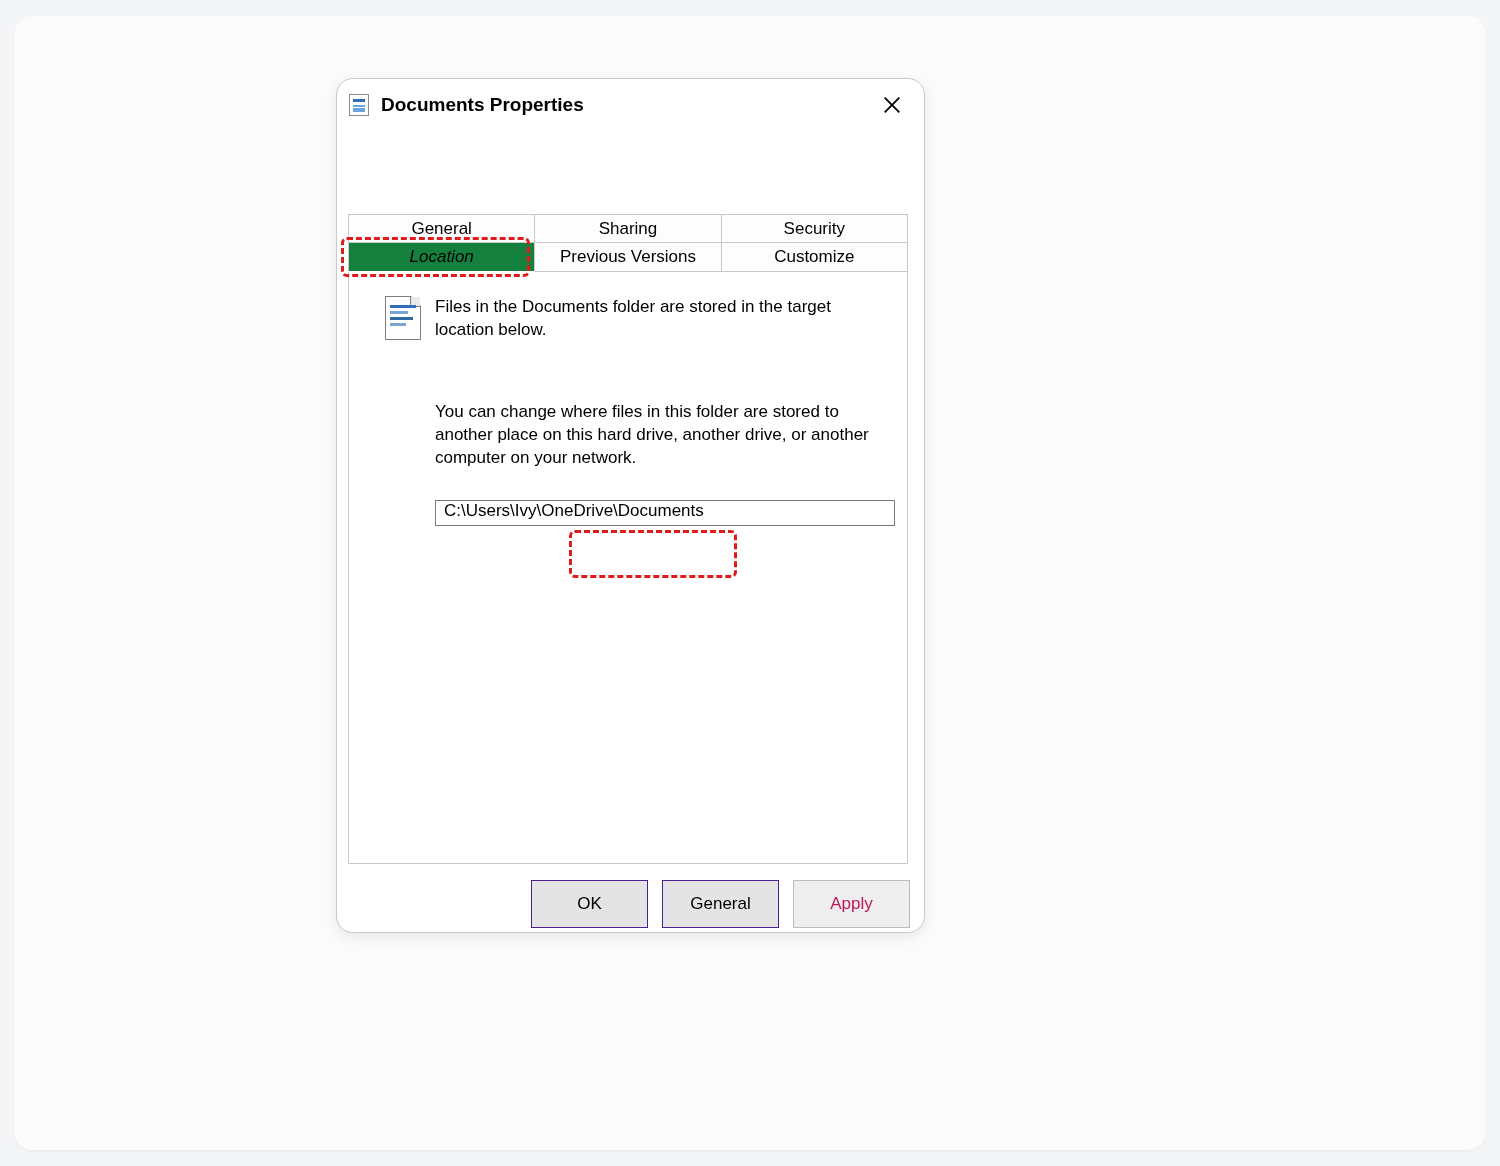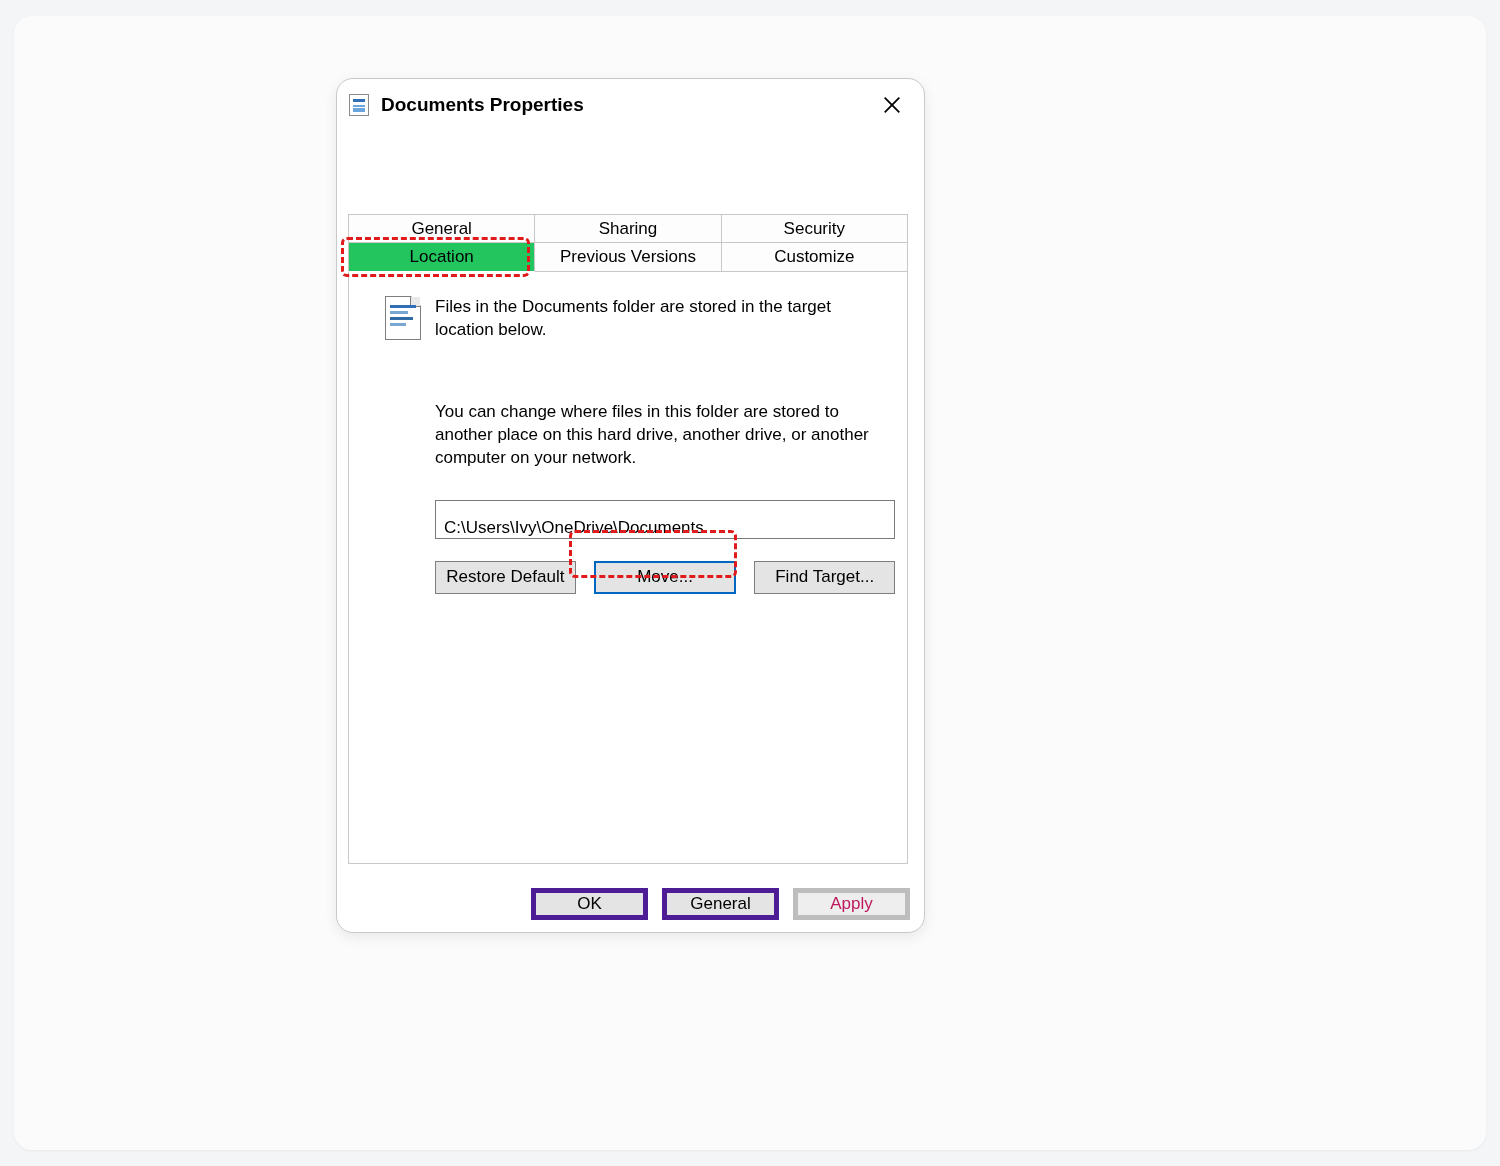--- a/index.html
+++ b/index.html
@@ -86,23 +86,24 @@
       border: 1px solid #c8c8c8;
       background: #fdfdfd;
       display: flex; align-items: center; justify-content: center;
       font-size: 17px;
       cursor: pointer;
       user-select: none;
     }
     .tabrow .tab + .tab { border-left: none; }
     .tabrow + .tabrow .tab { border-top: none; }
     .tab.active {
-      background: #22c55e;
+      background: #15803d;
       border-bottom-color: #ffffff;
       position: relative;
+      font-style: italic;
     }
     
     .redbox {
       position: absolute;
       border: 3px dashed #e11b1b;
       border-radius: 6px;
       pointer-events: none;
     }
     .redbox.tabhl {
       left: 4px; top: 158px;
@@ -169,25 +170,25 @@
       margin-left: 50px;
       margin-top: 59px;
       font-size: 17px;
       line-height: 1.35;
       max-width: 452px;
     }
     .path-input {
       margin-left: 50px;
       margin-top: 30px;
       width: 460px;
-      height: 39px;
+      height: 26px;
       border: 1px solid #7a7a7a;
       background: #fff;
       padding: 0 8px;
-      display: flex; align-items: flex-end;
+      display: flex; align-items: flex-start;
       font-size: 17px;
     }
     .btn-row {
       margin-left: 50px;
       margin-top: 22px;
       width: 460px;
       display: flex;
       gap: 18px;
     }
     .winbtn {
@@ -208,22 +209,22 @@
       position: absolute;
       left: 0; right: 0; bottom: 0;
       height: 56px;
       display: flex;
       align-items: center;
       justify-content: flex-end;
       gap: 14px;
       padding-right: 14px;
     }
     .footbtn {
-      width: 117px; height: 32px;
-      border: 5px solid #4c1d95;
+      width: 117px; height: 48px;
+      border: 1px solid #4c1d95;
       background: #e4e4e4;
       display: flex; align-items: center; justify-content: center;
       font-size: 17px;
       cursor: pointer;
     }
     .footbtn.disabled {
       color: #be185d;
       border-color: #bdbdbd;
       background: #eeeeee;
       cursor: default;
@@ -273,25 +274,20 @@
         </div>
         <div class="desc-text">Files in the Documents folder are stored in the target location below.</div>
       </div>
 
       <div class="para2">You can change where files in this folder are stored to another place on this hard drive, another drive, or another computer on your network.</div>
 
       <div class="path-input">
         <span>C:\Users\Ivy\OneDrive\Documents</span>
       </div>
 
-      <div class="btn-row">
-        <div class="winbtn">Restore Default</div>
-        <div class="winbtn default">Move...</div>
-        <div class="winbtn">Find Target...</div>
-      </div>
 
     </div>
 
     <div class="footer">
       <div class="footbtn">OK</div>
       <div class="footbtn">General</div>
       <div class="footbtn disabled">Apply</div>
     </div>
 
     <div class="redbox tabhl"></div>

